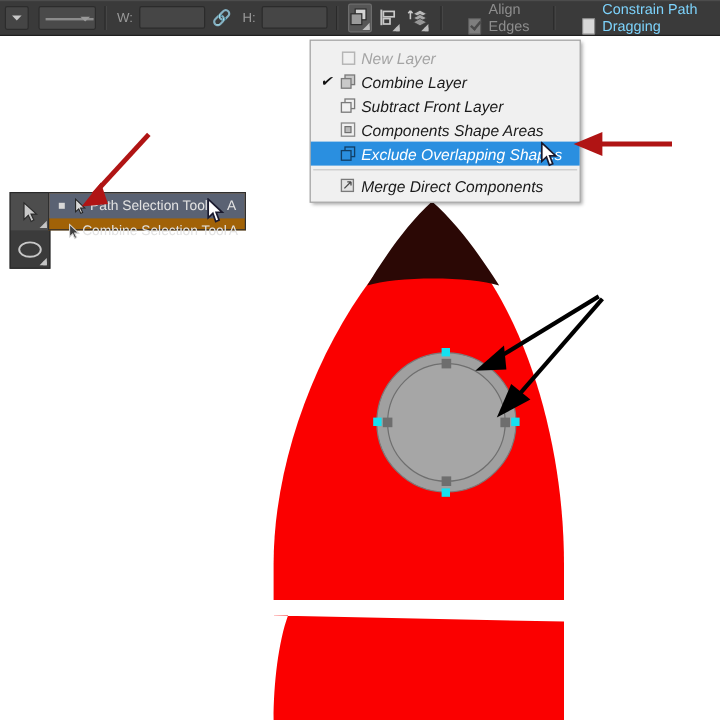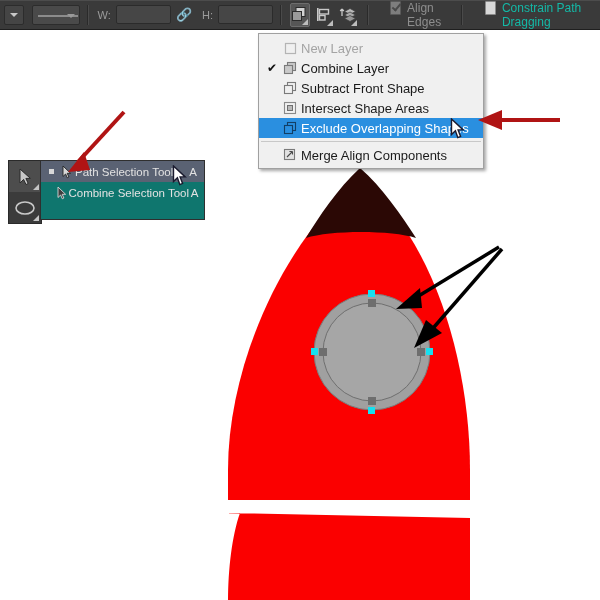--- a/index.html
+++ b/index.html
@@ -55,40 +55,40 @@
     width:26px;height:24px;position:relative;margin:0 2px;
     display:flex;align-items:center;justify-content:center;
   }
   .op-btn.active{ background:#565656; border:1px solid #6d6d6d; border-radius:2px; }
   .op-btn .mini-caret{
     position:absolute;right:1px;bottom:1px;width:0;height:0;
     border-left:3px solid transparent;border-top:3px solid transparent;
     border-right:3px solid #bdbdbd;border-bottom:3px solid #bdbdbd;
   }
 
-  .chk-wrap{ display:flex;align-items:flex-start;gap:6px;margin-left:16px; }
+  .chk-wrap{ display:flex;align-items:flex-end;gap:6px;margin-left:16px; }
   .chk-box{
     width:14px;height:14px;background:#8e8e8e;border:1px solid #5a5a5a;border-radius:1px;
     position:relative;
   }
   .chk-box.empty{ background:#d8d8d8; border-color:#8a8a8a; }
   .chk-box.dim{ background:#7e7e7e; }
   .chk-box .tick{
     position:absolute;left:3px;top:0px;width:5px;height:9px;
     border:solid #4a4a4a;border-width:0 2px 2px 0;transform:rotate(40deg);
   }
   .chk-label{ font-size:12px; color:#8d8d8d; }
-  .chk-label.bright{ color:#14b8a6; }
+  .chk-label.bright{ color:#7dd3fc; }
 
   
   #path-op-menu{
     position:absolute; left:258px; top:33px; width:226px;
     background:#f0f0f0; border:1px solid #a0a0a0;
     box-shadow:2px 2px 3px rgba(0,0,0,.35);
-    padding:4px 0 3px 0; z-index:30;
+    padding:4px 0 3px 0; z-index:30;font-style:italic;
   }
   .menu-item{
     height:20px; display:flex; align-items:center; padding:0 6px;
     font-size:13px; color:#1a1a1a; position:relative;
   }
   .menu-item.disabled{ color:#a4a4a4; }
   .menu-item.selected{ background:#2a8fe0; color:#ffffff; }
   .mi-check{ width:14px; font-size:12px; color:#111; text-align:center; }
   .mi-icon{ width:22px; display:flex; align-items:center; justify-content:center; }
   .mi-label{ white-space:nowrap; }
@@ -102,22 +102,22 @@
   .tp-btn{ width:32px; height:31px; position:relative;
            display:flex; align-items:center; justify-content:center; }
   .tp-btn.active{ background:#4d4d4d; }
   .tp-btn .mini-caret{
     position:absolute;right:2px;bottom:2px;width:0;height:0;
     border-left:3px solid transparent;border-top:3px solid transparent;
     border-right:3px solid #c5c5c5;border-bottom:3px solid #c5c5c5;
   }
 
   #tool-flyout{
-    position:absolute; left:40px; top:160px; width:165px; height:60px;
-    background:#0f766e; border:1px solid #2f2f2f; z-index:21;
+    position:absolute; left:40px; top:160px; width:165px; height:32px;
+    background:#a16207; border:1px solid #2f2f2f; z-index:21;
   }
   .fly-item{
     height:21px; display:flex; align-items:center; padding:0 4px;
     font-size:11.5px; color:#e2e2e2; position:relative;
   }
   .fly-item.selected{ background:#5a6273; }
   .fly-dot{ width:12px; display:flex; align-items:center; justify-content:center; }
   .fly-dot i{ display:block; width:5px;height:5px;background:#d8d8d8; }
   .fly-ico{ width:18px; display:flex; align-items:center; justify-content:center; }
   .fly-name{ flex:1; white-space:nowrap; }
@@ -308,32 +308,32 @@
   </div>
 
   <div class="menu-item">
     <span class="mi-check"></span>
     <span class="mi-icon">
       <svg width="14" height="14" viewBox="0 0 14 14">
         <rect x="4.5" y="1.5" width="8" height="8" fill="#f0f0f0" stroke="#7a7a7a" stroke-width="1.1"></rect>
         <rect x="1.5" y="4.5" width="8" height="8" fill="#f0f0f0" stroke="#7a7a7a" stroke-width="1.1"></rect>
       </svg>
     </span>
-    <span class="mi-label">Subtract Front Shape</span>
+    <span class="mi-label">Subtract Front Layer</span>
   </div>
 
   <div class="menu-item">
     <span class="mi-check"></span>
     <span class="mi-icon">
       <svg width="14" height="14" viewBox="0 0 14 14">
         <rect x="1.5" y="1.5" width="11" height="11" fill="#f0f0f0" stroke="#8a8a8a" stroke-width="1.1"></rect>
         <rect x="4.5" y="4.5" width="5" height="5" fill="#b9b9b9" stroke="#6f6f6f" stroke-width="1"></rect>
       </svg>
     </span>
-    <span class="mi-label">Intersect Shape Areas</span>
+    <span class="mi-label">Components Shape Areas</span>
   </div>
 
   <div class="menu-item selected">
     <span class="mi-check"></span>
     <span class="mi-icon">
       <svg width="14" height="14" viewBox="0 0 14 14">
         <rect x="4.5" y="1.5" width="8" height="8" fill="#2a8fe0" stroke="#123f66" stroke-width="1.1"></rect>
         <rect x="1.5" y="4.5" width="8" height="8" fill="#2a8fe0" stroke="#123f66" stroke-width="1.1"></rect>
       </svg>
     </span>
@@ -343,21 +343,21 @@
   <div class="menu-sep"></div>
 
   <div class="menu-item">
     <span class="mi-check"></span>
     <span class="mi-icon">
       <svg width="14" height="14" viewBox="0 0 14 14">
         <rect x="1.5" y="1.5" width="10" height="10" fill="#e2e2e2" stroke="#7a7a7a" stroke-width="1.1"></rect>
         <path d="M4 9 L9.5 3.5 M9.5 3.5 L6.4 3.5 M9.5 3.5 L9.5 6.6" stroke="#4a4a4a" stroke-width="1.1" fill="none"></path>
       </svg>
     </span>
-    <span class="mi-label">Merge Align Components</span>
+    <span class="mi-label">Merge Direct Components</span>
   </div>
 </div>
 
 <div class="cursor-glyph" style="left:450px; top:118px;">
   <svg width="16" height="22" viewBox="0 0 16 22">
     <path d="M1.5 1 L1.5 16.5 L5.4 12.8 L7.8 19.6 L10.6 18.4 L8.1 11.9 L13.2 11.9 Z" fill="#ffffff" stroke="#1a1a2e" stroke-width="1.4"></path>
   </svg>
 </div>
 
 <div class="cursor-glyph" style="left:172px; top:165px;">

